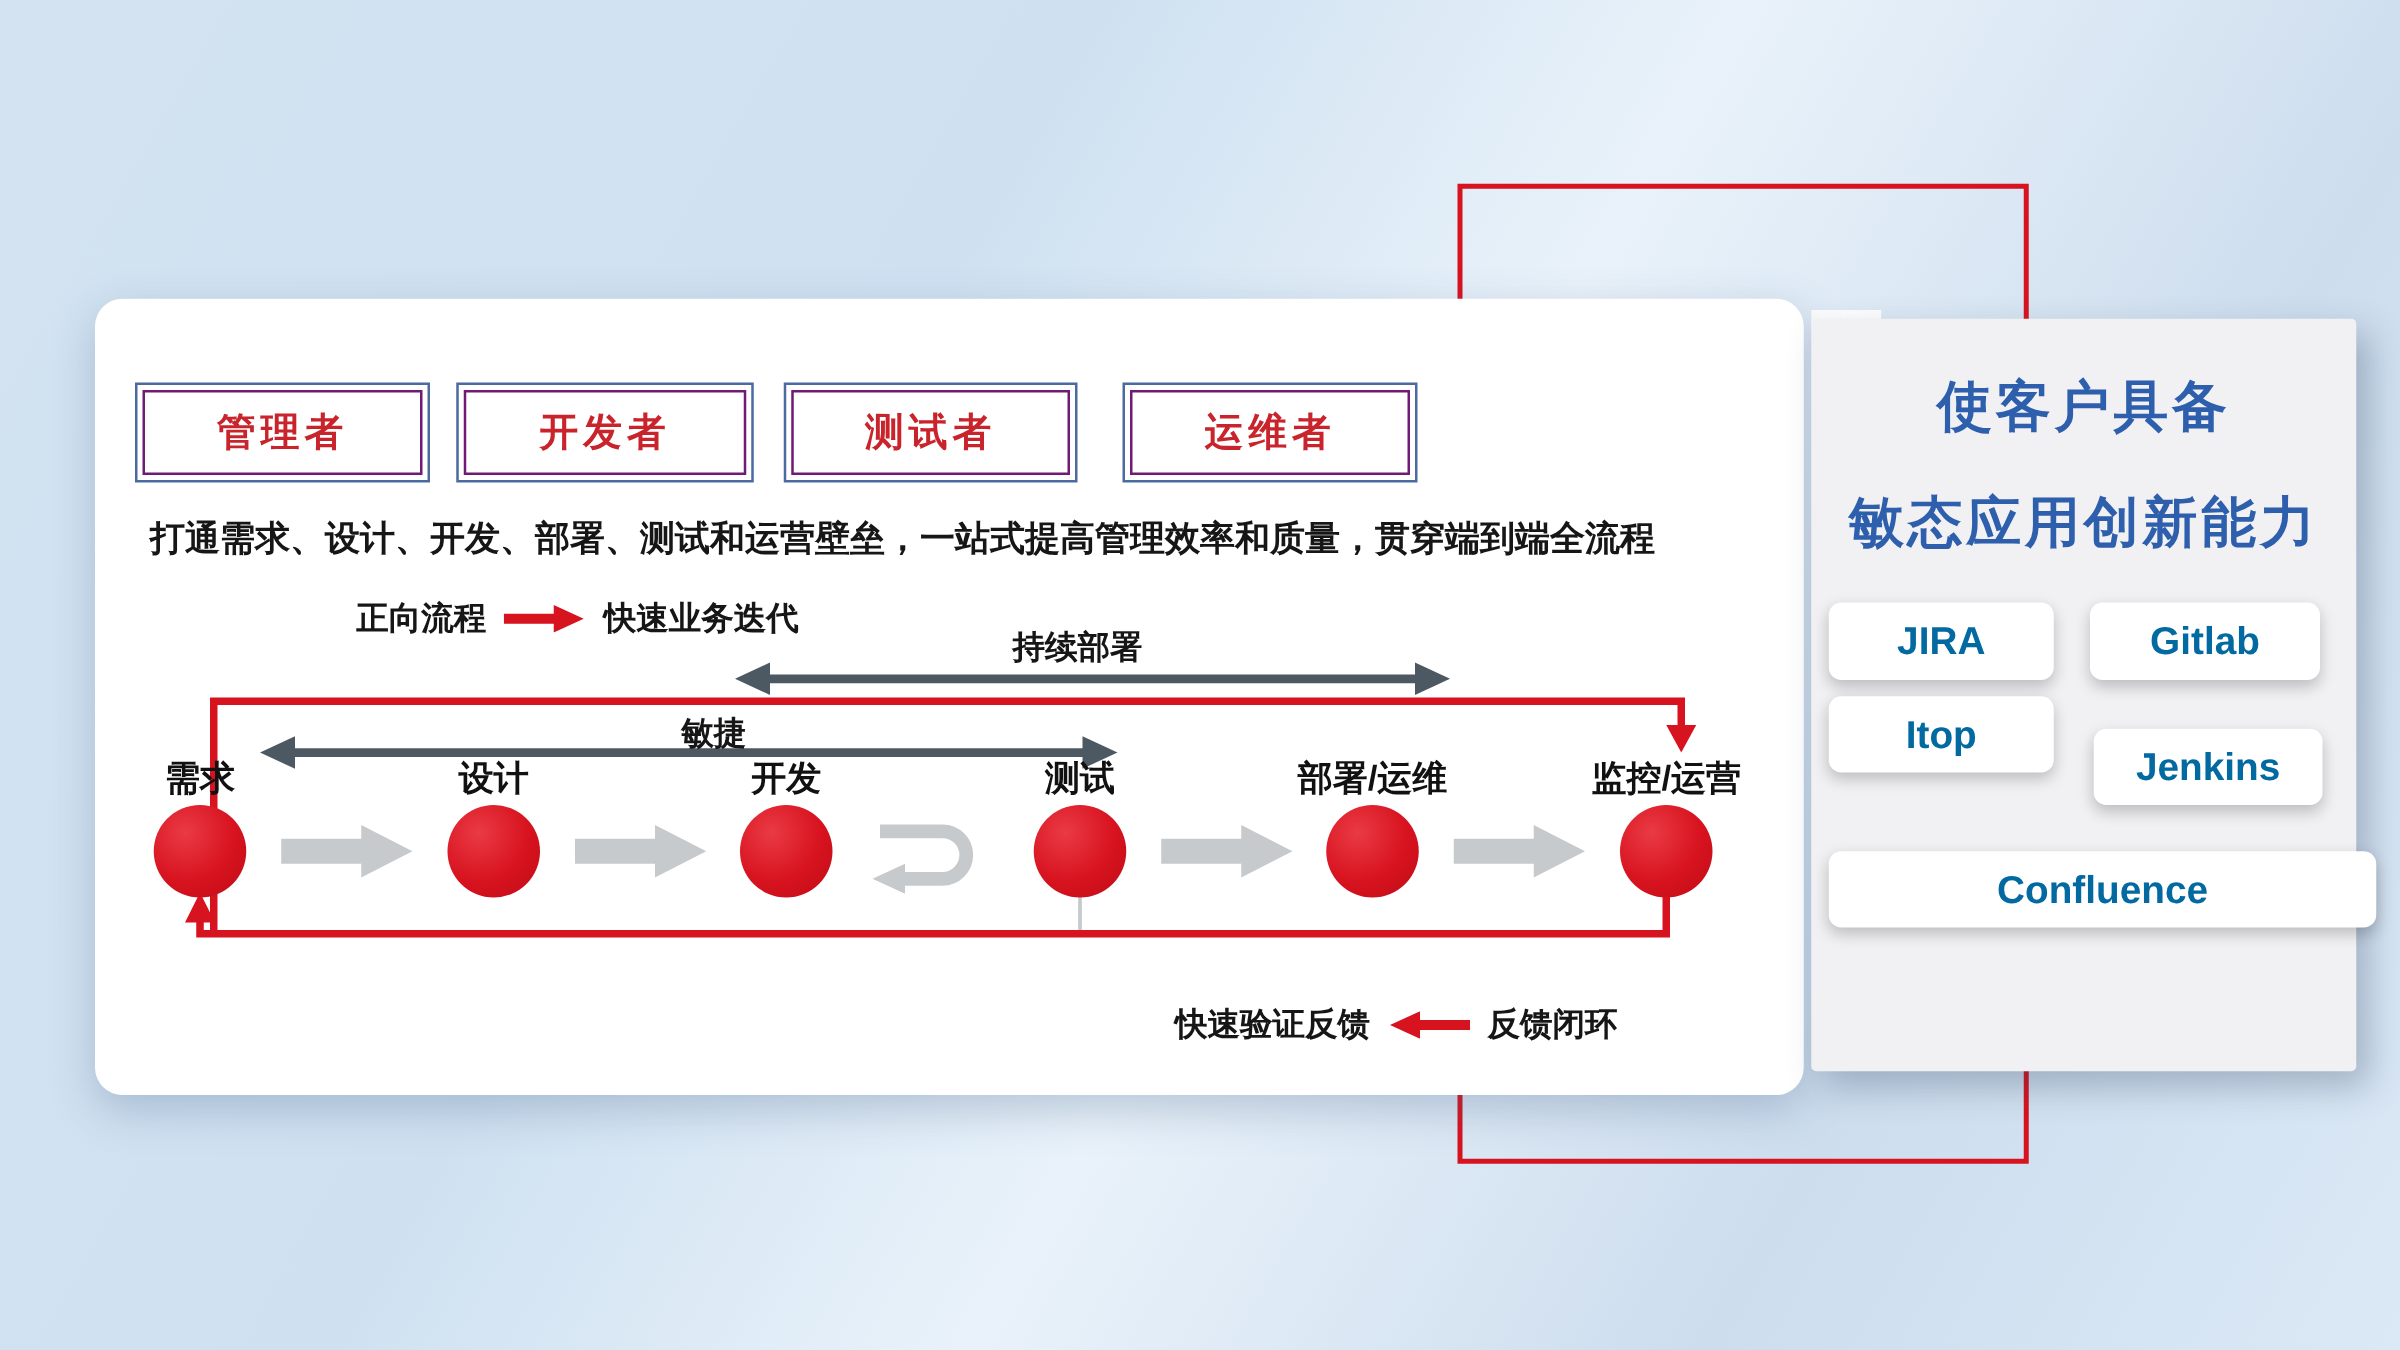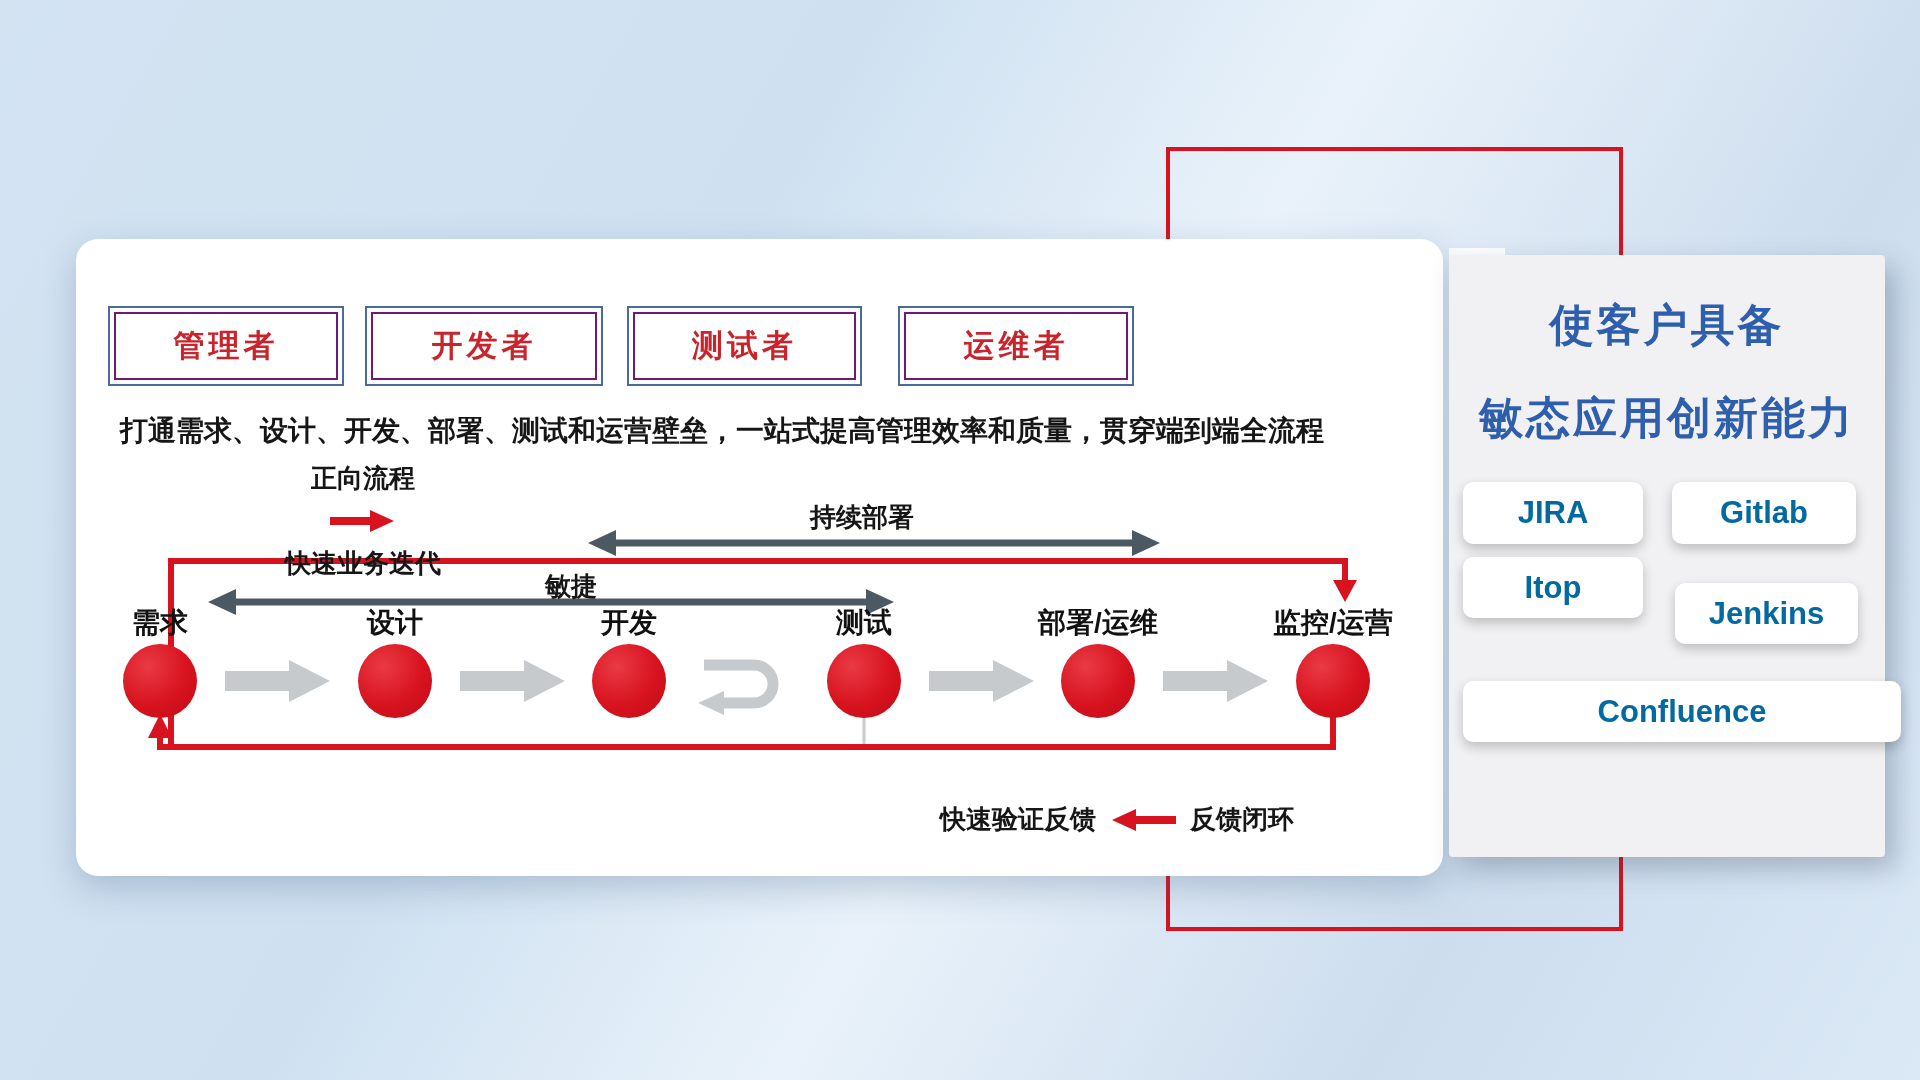--- a/index.html
+++ b/index.html
@@ -89,21 +89,21 @@
     position: absolute;
     display: flex;
     align-items: center;
     gap: 14px;
     font-size: 26px;
     font-weight: bold;
     color: #161616;
     z-index: 5;
     white-space: nowrap;
   }
-  .legend-forward { left: 285px; top: 461px; flex-direction: column; }
+  .legend-forward { left: 285px; top: 477px; }
   .legend-feedback { left: 940px; top: 802px; }
   .flow-label {
     position: absolute;
     font-size: 26px;
     font-weight: bold;
     color: #161616;
     z-index: 5;
     text-align: center;
     white-space: nowrap;
   }

